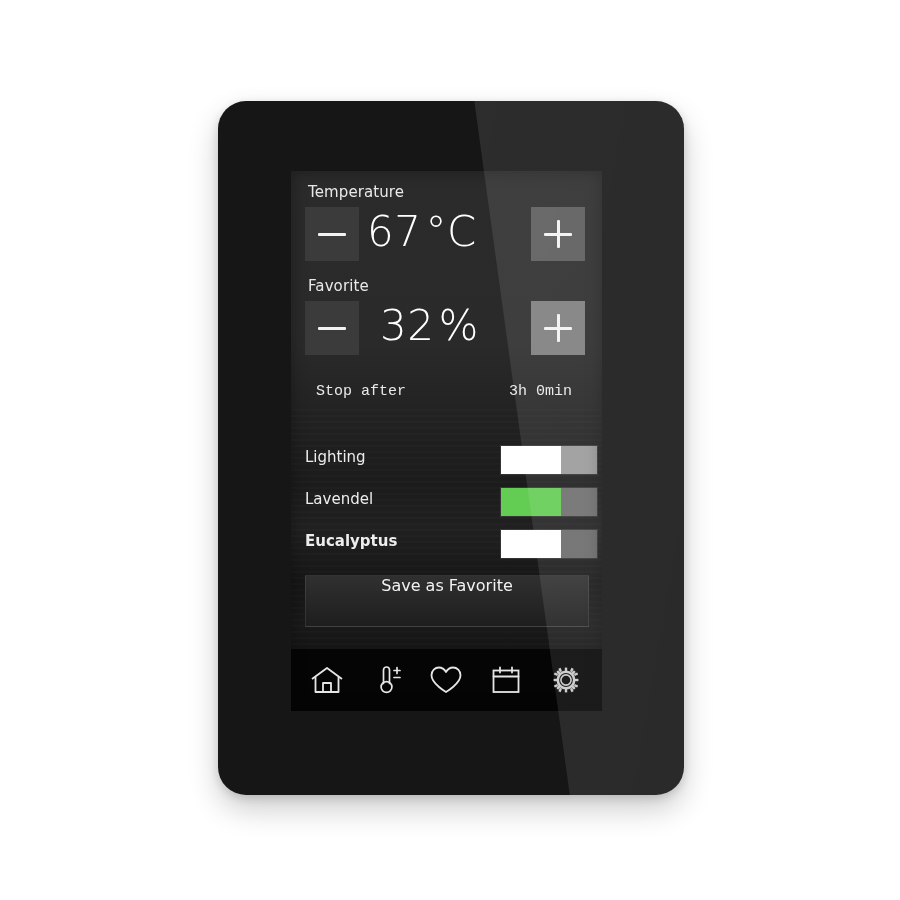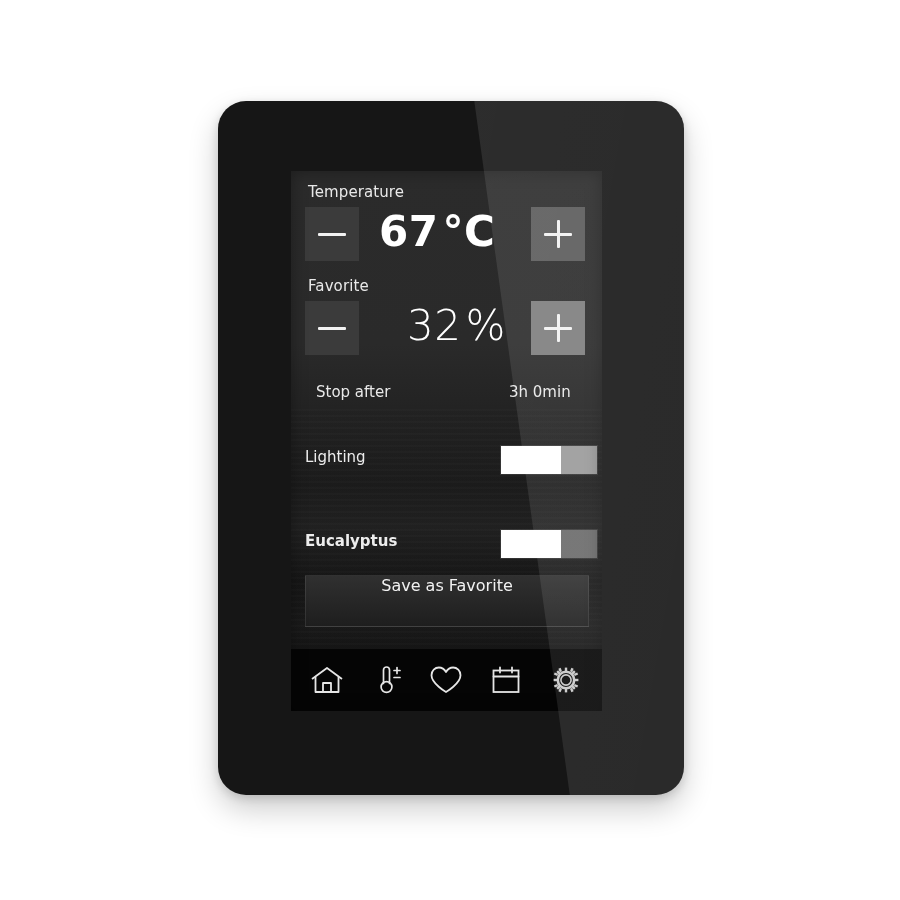--- a/index.html
+++ b/index.html
@@ -102,29 +102,30 @@
              position: absolute; }
 
   .value {
     position: absolute;
     color: #ffffff;
     font-size: 42px;
     font-weight: 300;
     letter-spacing: 0.5px;
     white-space: nowrap;
   }
-  #temp-value { left: 88px;  top: 36px; font-weight: bold; }
-  #hum-value  { left: 116px; top: 130px; text-align: right; }
+  #temp-value { left: 76px;  top: 36px; }
+  #hum-value  { left: 89px; top: 130px; text-align: right; }
   .value .unit { margin-left: 4px; }
 
   
   #stop-row {
     position: absolute;
     left: 0; right: 9px; top: 212px;
     height: 34px;
+    font-family: Liberation Mono, monospace;
   }
   #stop-label {
     position: absolute; left: 25px; top: 0;
     color: #e9e9e9; font-size: 15px;
   }
   #stop-value {
     position: absolute; left: 218px; top: 0;
     color: #e9e9e9; font-size: 15px;
   }
 
@@ -240,20 +241,27 @@
         </div>
 
         <div class="toggle-row" id="row-lighting">
           <span class="toggle-label">Lighting</span>
           <span class="toggle">
             <span class="on" style="background:#ffffff"></span>
             <span class="off" style="background:#9a9a9a"></span>
           </span>
         </div>
 
+        <div class="toggle-row" id="row-lavendel">
+          <span class="toggle-label">Lavendel</span>
+          <span class="toggle">
+            <span class="on" style="background:#63cc52"></span>
+            <span class="off" style="background:#6e6e6e"></span>
+          </span>
+        </div>
 
         <div class="toggle-row" id="row-eucalyptus">
           <span class="toggle-label">Eucalyptus</span>
           <span class="toggle">
             <span class="on" style="background:#ffffff"></span>
             <span class="off" style="background:#6a6a6a"></span>
           </span>
         </div>
 
         <div id="save-btn">

